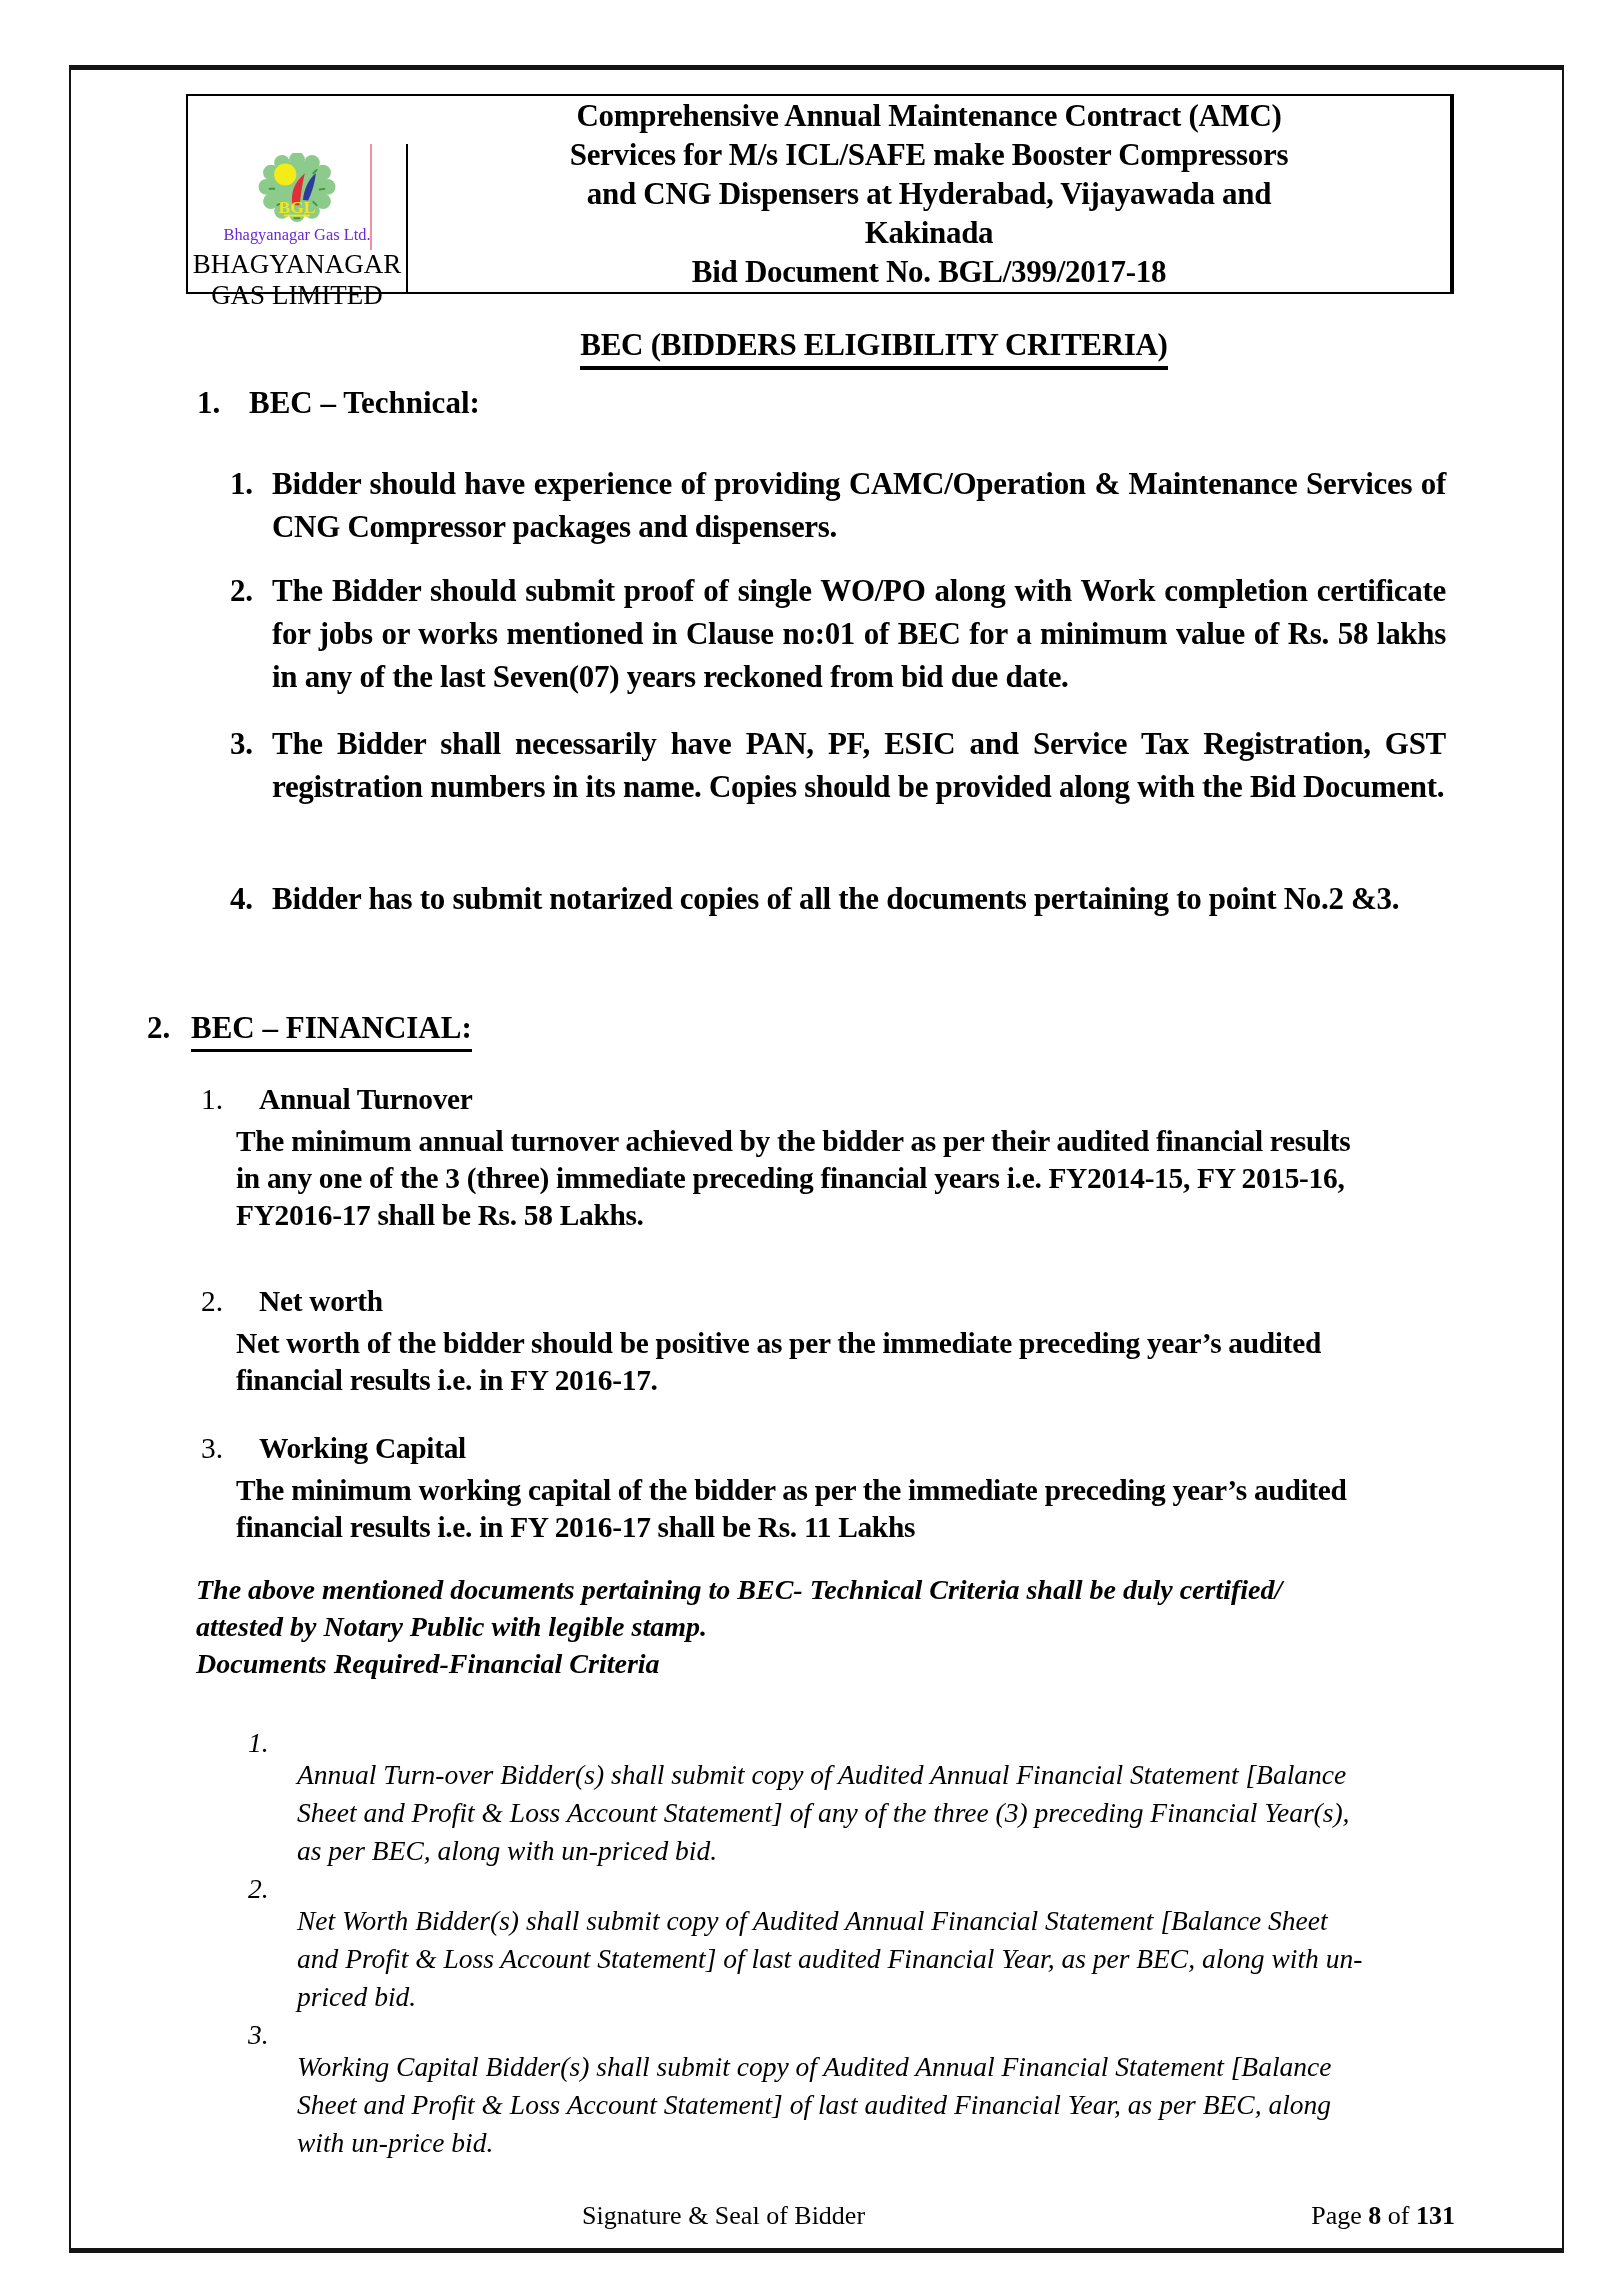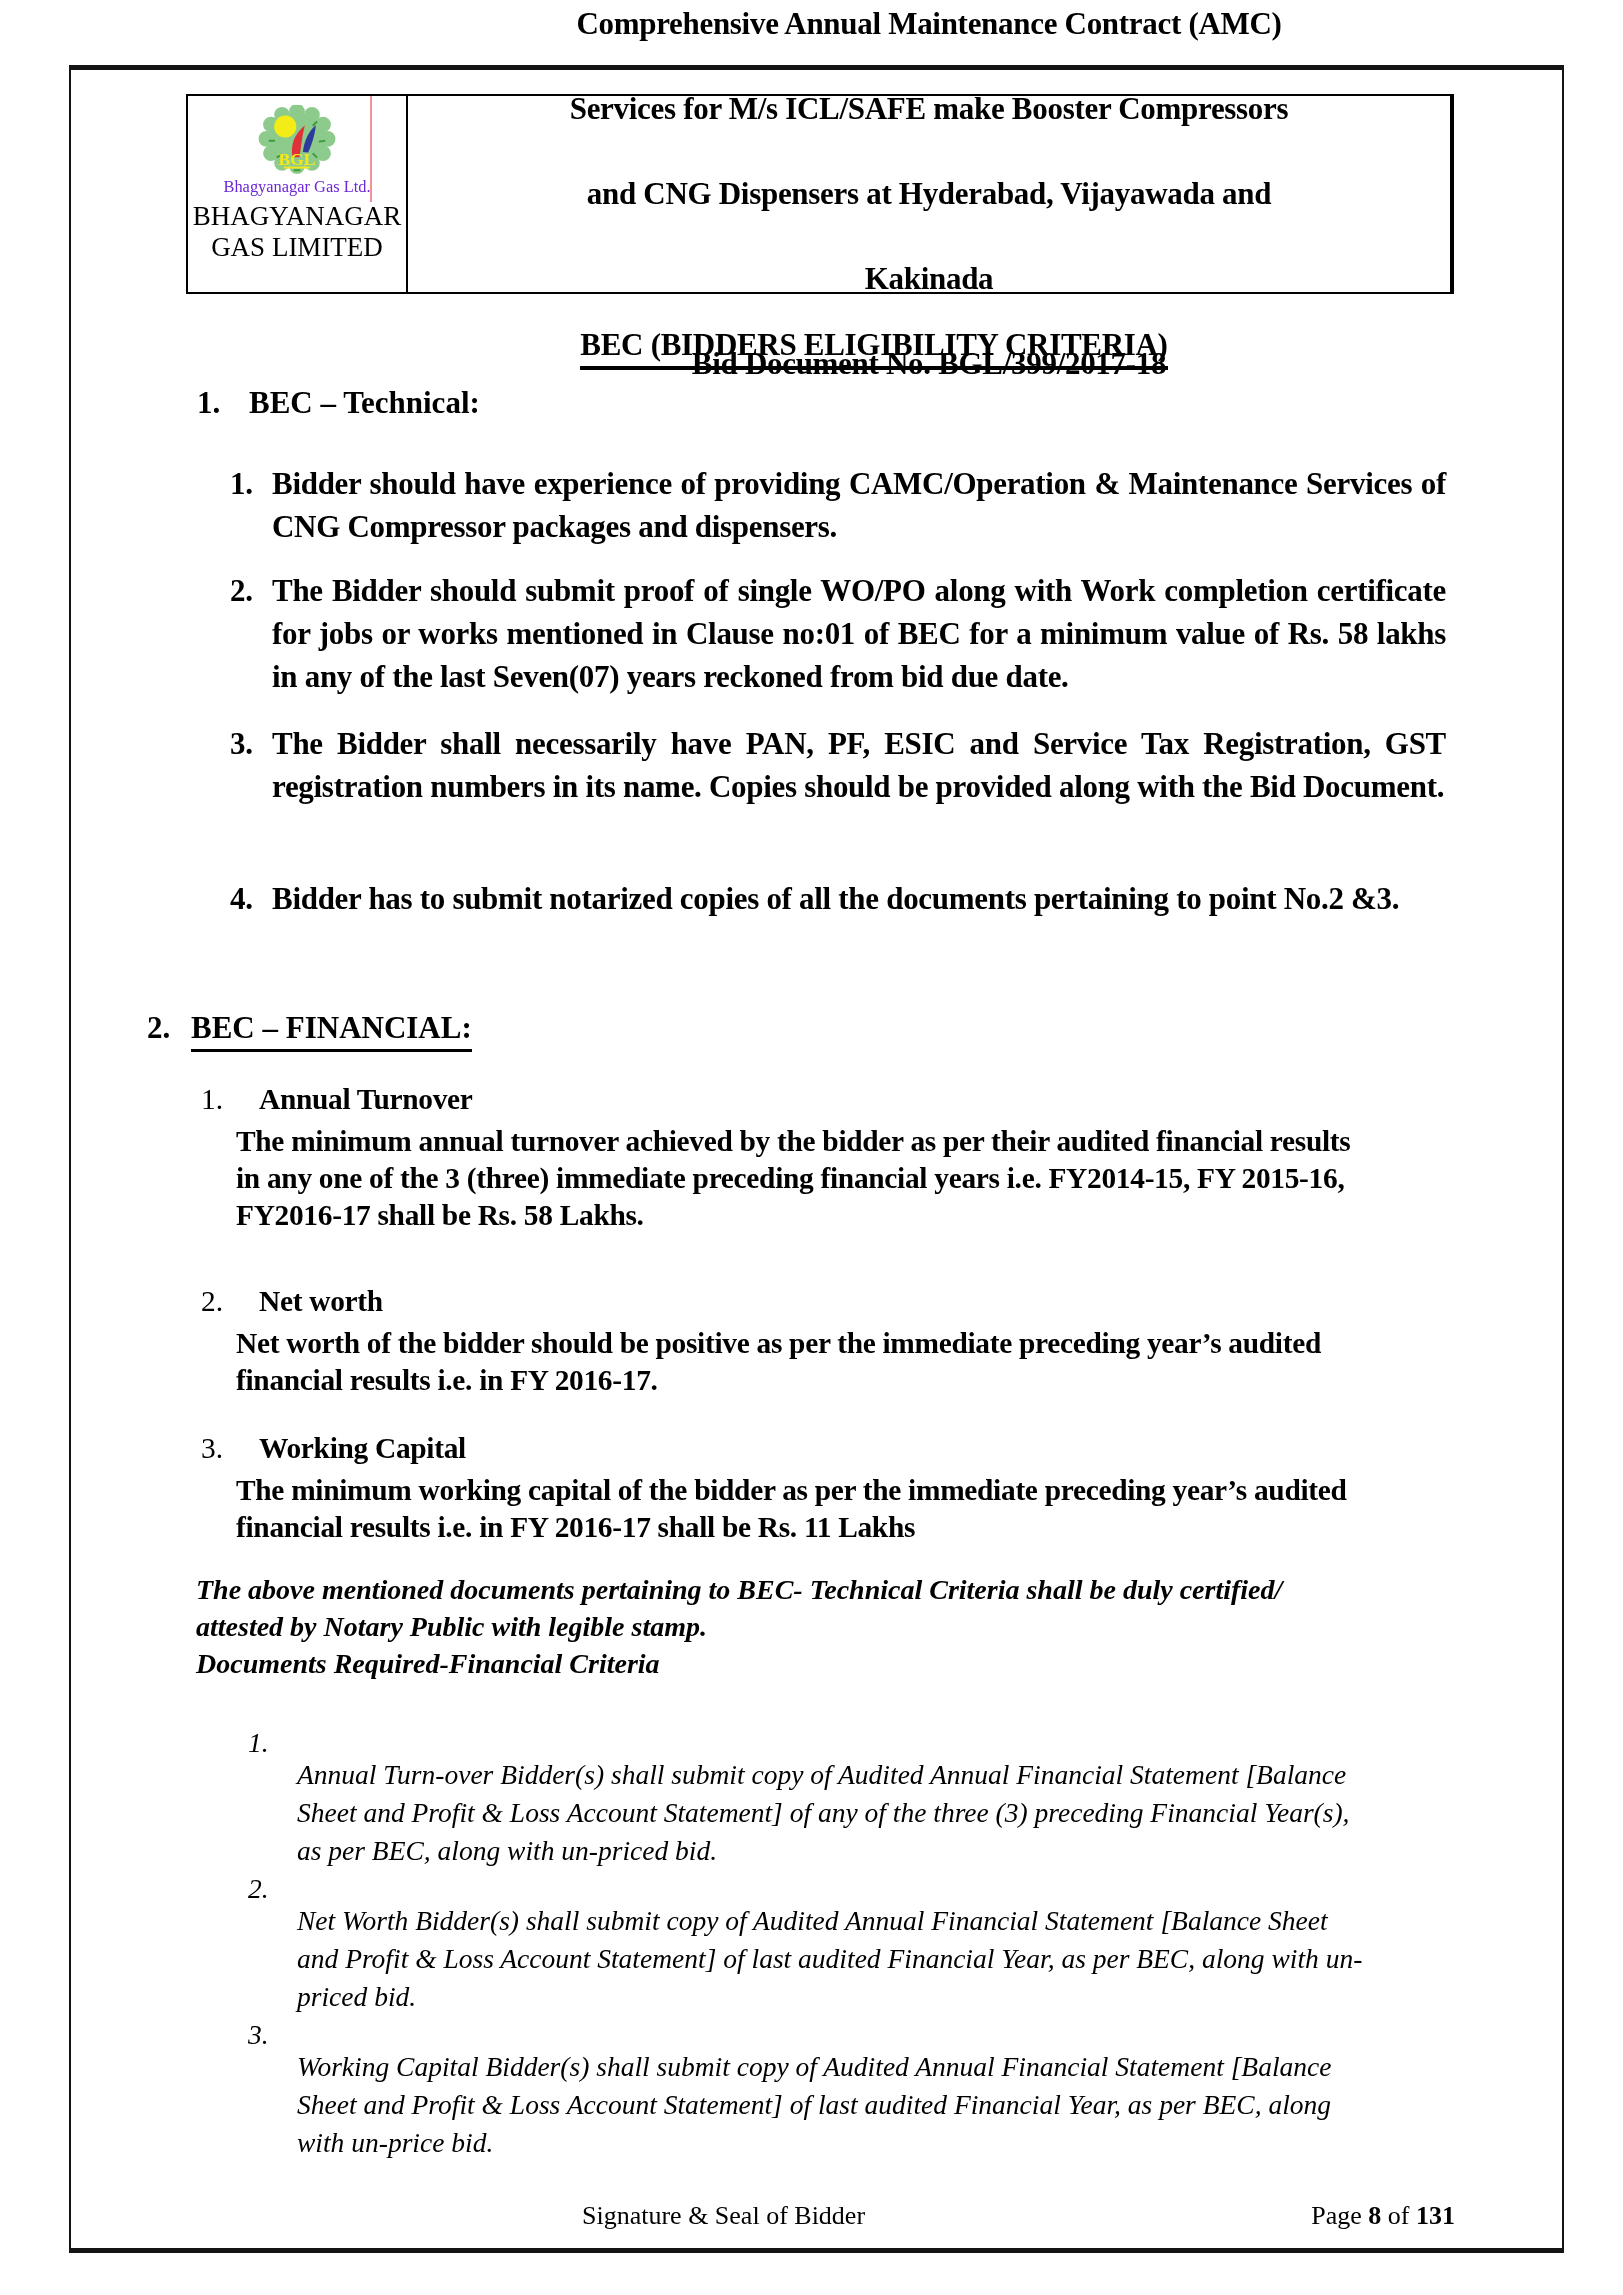--- a/index.html
+++ b/index.html
@@ -14,27 +14,27 @@
     border-width:5.9px 2px 5.9px 2px; box-sizing:border-box;
   }
   
   .hdr {
     position:absolute; left:115px; top:23.6px; width:1268px; height:200px;
     display:flex; border:2px solid #000; box-sizing:border-box;
   }
   .hdr-cell { box-sizing:border-box; }
   .hdr-logo {
     width:220px; border-right:2px solid #000; position:relative;
-    text-align:center; padding-top:9.2px;
+    text-align:center; padding-top:9.2px;margin-top:48px;
   }
   .hdr-title {
     flex:1; border-right:2px solid #000;
     display:flex; flex-direction:column; justify-content:center;
     text-align:center; font-weight:bold; font-size:31px; line-height:39px;
-    letter-spacing:-0.3px; padding:0 6.5px;gap:46px;
+    letter-spacing:-0.3px; padding:0 6.5px;
   }
   .hdr-vol {
     width:195px; display:flex; flex-direction:column;
     align-items:center; justify-content:center;
     font-size:28px; line-height:37px;
   }
   .logo-caption { font-size:16.4px; color:#6d28d9; line-height:18.3px; }
   .company-name { font-size:27px; line-height:31px; margin-top:5.2px; }
   .scan-artifact {
     position:absolute; top:0; right:34px; width:2px; height:106px;

